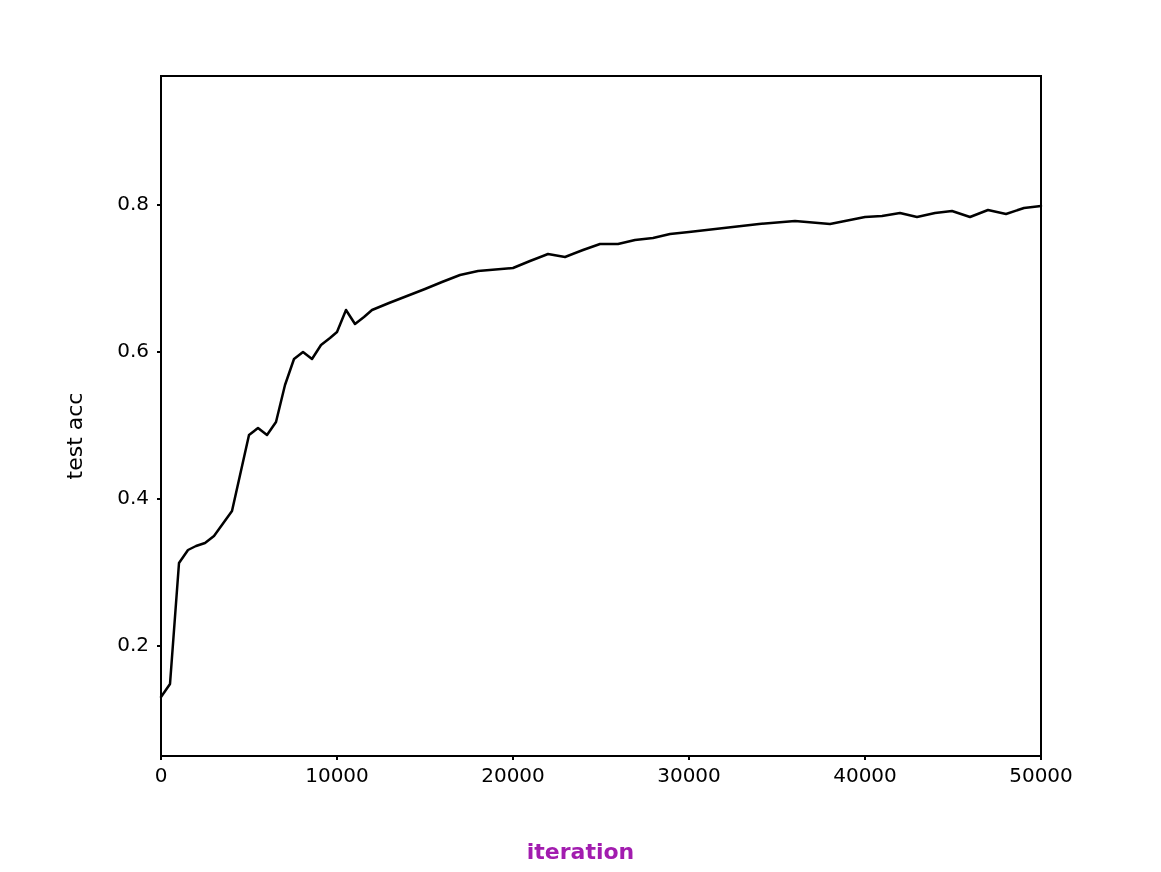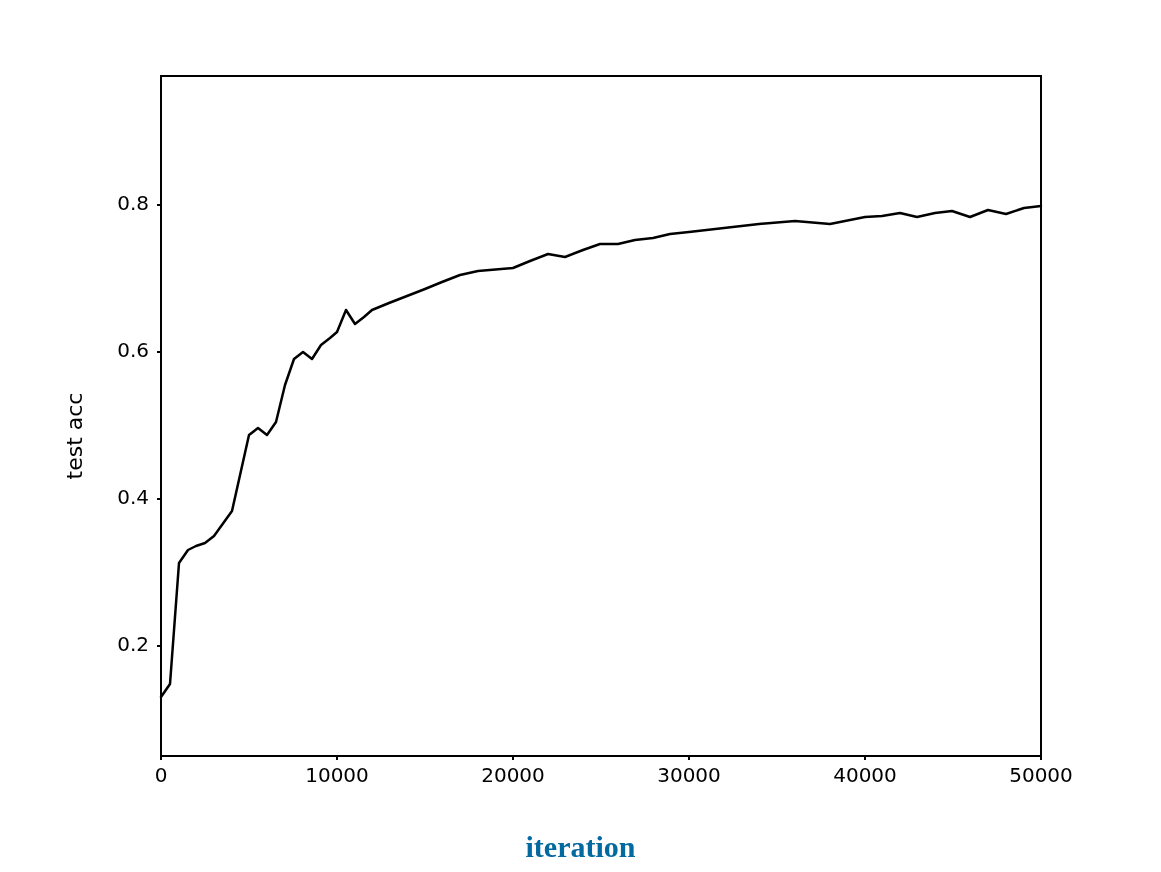--- a/index.html
+++ b/index.html
@@ -37,24 +37,23 @@
       transform: translateY(-50%) rotate(-90deg);
       font-size: 22px;
       color: #000;
       white-space: nowrap;
     }
     .axis-label-x {
       position: absolute;
       bottom: -48px;
       left: 50%;
       transform: translateX(-50%);
-      font-size: 30px;
-      color: #0369a1;
+      font-size: 22px;
+      color: #a21caf;
       font-weight: bold;
-      font-family: Liberation Serif, serif;
     }
   </style>
 </head>
 <body>
 
 <div class="chart-container">
   <div class="chart-wrap">
 
     <span class="axis-label-y">test acc</span>
     <span class="axis-label-x">iteration</span>

